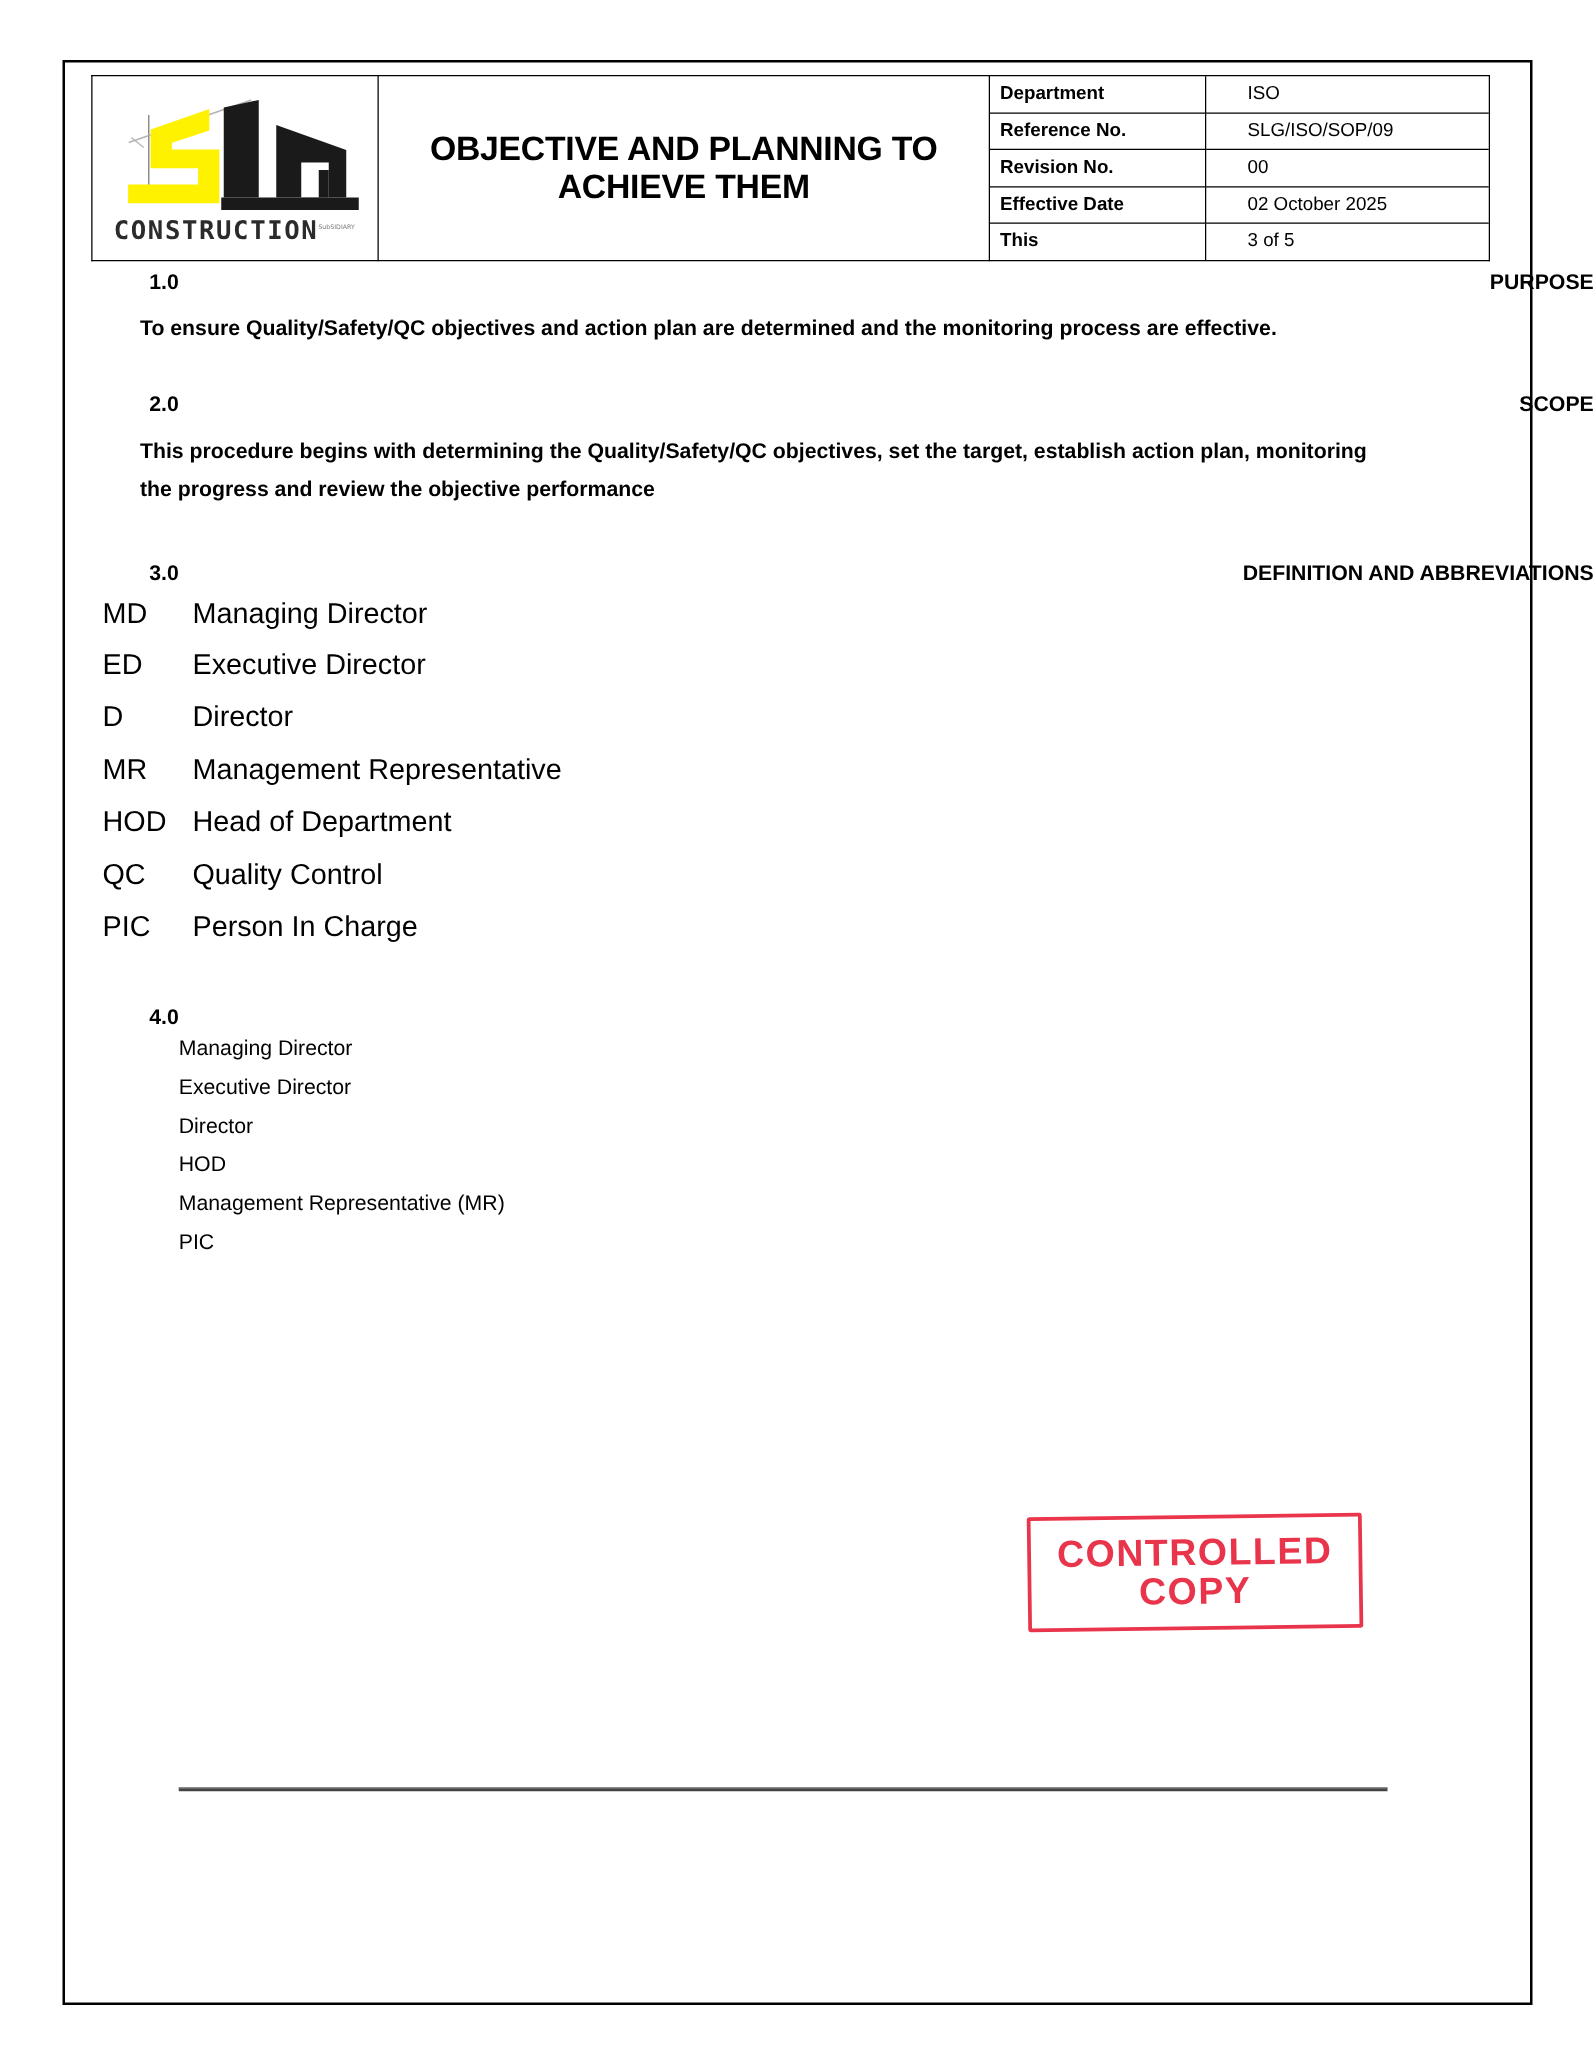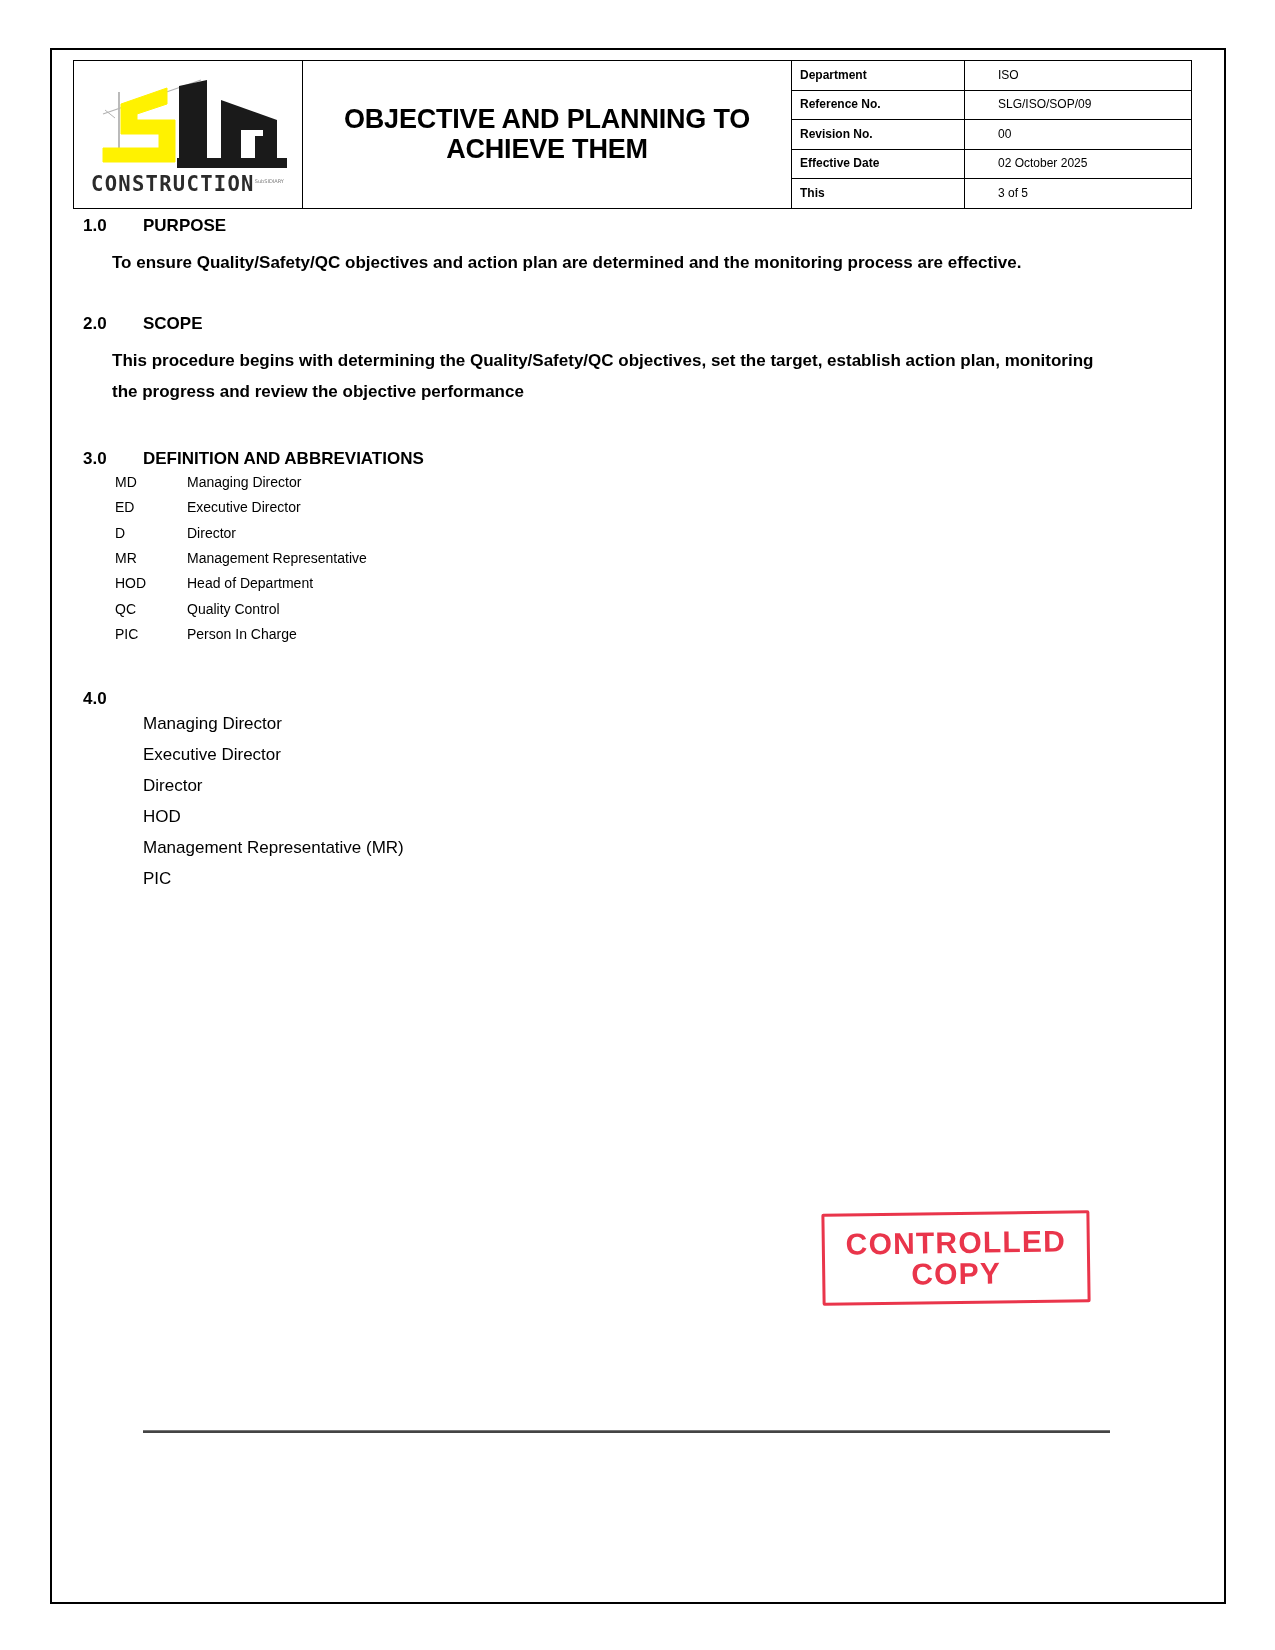--- a/index.html
+++ b/index.html
@@ -65,21 +65,21 @@
     width: 399px;
   }
   .meta-table {
     width: 100%;
     border-collapse: collapse;
     table-layout: fixed;
   }
   .meta-table td {
     border: 1px solid #000000;
     height: 26.6px;
-    font-size: 12px;
+    font-size: 15px;
     padding: 1px 8px;
     vertical-align: middle;
     line-height: 1.1;
     margin-left: 17px;
   }
   .meta-table td.k {
     width: 156px;
     font-weight: bold;
   }
   .meta-table tr:first-child td { border-top: none; }
@@ -130,41 +130,42 @@
   .sec {
     position: relative;
     margin: 0;
   }
   .sec-head {
     display: flex;
     align-items: baseline;
     font-size: 17px;
     font-weight: bold;
     line-height: 1.25;
+    text-align: right;
   }
   .sec-num {
     width: 60px;
     margin-left: 83px;
     flex: 0 0 60px;
   }
   .sec-title { flex: 1 1 auto; }
   .para {
     margin-left: 112px;
     margin-right: 155px;
     font-size: 17px;
     line-height: 1.82;
     font-weight: bold;
   }
   .gap-sm { height: 12px; }
   .gap-md { height: 34px; }
   .gap-lg { height: 40px; }
 
   .abbr-list {
-    margin-left: 115px;
-    font-size: 14px;
+    margin-left: 82px;
+    font-size: 23px;
     line-height: 1.82;
   }
   .abbr-row { display: flex; }
   .abbr-key { width: 72px; flex: 0 0 72px; }
   .abbr-val { flex: 1 1 auto; }
 
   .resp-list {
     margin-left: 143px;
     font-size: 17px;
     line-height: 1.82;

